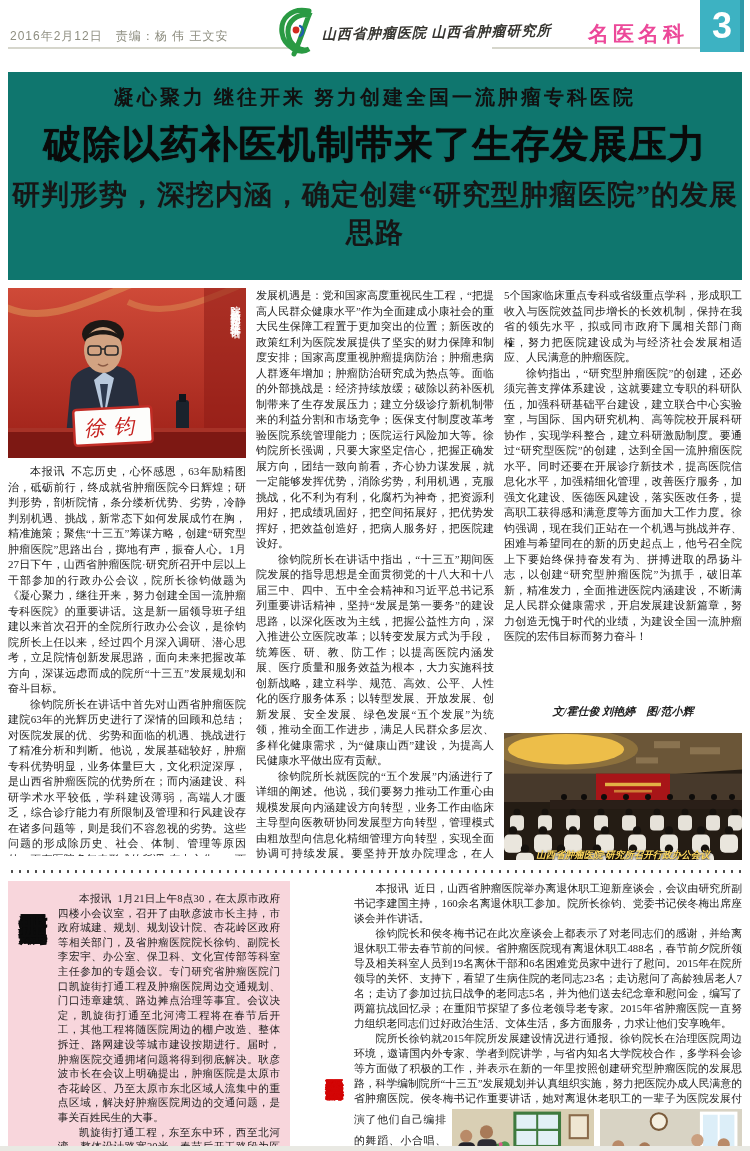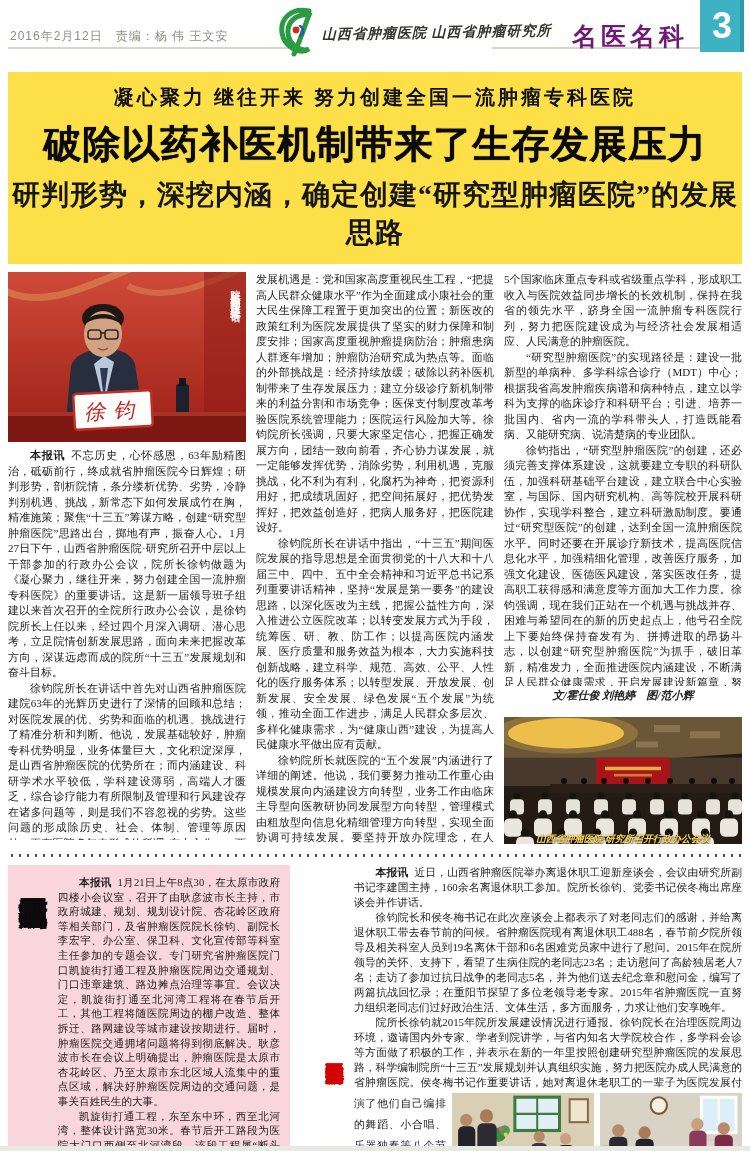--- a/index.html
+++ b/index.html
@@ -8,36 +8,36 @@
     font-family:"Liberation Serif","DejaVu Serif",serif;color:#1c1c1c;
     position:relative;
   }
   
   .header{position:relative;height:62px;padding-left:48px;}
   .date-line{position:absolute;left:10px;top:28px;font-size:12px;color:#8e8e80;letter-spacing:1px;font-family:"Liberation Sans",sans-serif;}
   .rule-left{position:absolute;left:8px;top:47px;width:288px;border-top:2px solid #d6d6cc;}
   .rule-right{position:absolute;left:492px;top:47px;width:216px;border-top:2px solid #d6d6cc;}
   .logo-wrap{position:absolute;left:276px;top:6px;width:44px;height:52px;}
   .masthead-script{position:absolute;left:322px;top:24px;font-size:14px;font-weight:bold;font-style:italic;color:#35342f;letter-spacing:1px;transform:rotate(-1deg);white-space:nowrap;}
-  .section-name{position:absolute;right:62px;top:20px;font-size:25px;font-weight:bold;color:#701a75;letter-spacing:4px;font-family:"Liberation Sans",sans-serif;margin-left:34px;}
+  .section-name{position:absolute;right:62px;top:20px;font-size:21px;font-weight:bold;color:#ec4899;letter-spacing:4px;font-family:"Liberation Sans",sans-serif;margin-left:34px;}
   .page-num-box{position:absolute;right:6px;top:0;width:44px;height:52px;background:#3db2c2;color:#fff;
     font-family:"Liberation Sans",sans-serif;font-weight:900;font-size:36px;display:flex;align-items:center;justify-content:center;
     box-shadow:inset -4px 0 0 #2f99a8;}
   
-  .headline-panel{margin:10px 8px 0;background:#fde047;text-align:center;padding:12px 4px 12px;}
+  .headline-panel{margin:10px 8px 0;background:#0f766e;text-align:center;padding:12px 4px 28px;}
   .kicker{font-size:20px;font-weight:bold;letter-spacing:3px;color:#111;}
   .main-headline{font-family:"Liberation Sans","DejaVu Sans",sans-serif;font-weight:900;font-size:38px;letter-spacing:1px;color:#0a0a0a;margin:8px 0 6px;text-shadow:0 0 1px #000;}
   .subhead{font-size:28px;font-weight:bold;letter-spacing:1px;color:#161616;}
   
   .main-cols{margin:8px 8px 0;display:flex;gap:10px;height:572px;overflow:hidden;}
   .col{flex:1 1 0;min-width:0;}
   .body-text{font-size:11px;line-height:15.5px;overflow:hidden;}
   .para{margin:0;text-align:justify;text-indent:2em;}
   .para.noind{text-indent:0;}
-  .dl{margin-right:6px;font-weight:bold;}
+  .dl{margin-right:6px;font-weight:normal;}
   .col1-text{height:392px;margin-top:6px;}
   .col2-text{height:572px;}
   .col3-text{height:414px;}
   .byline{text-align:center;font-weight:bold;font-style:italic;font-size:11px;margin:2px 0 3px;color:#222;}
   
   .photo{position:relative;overflow:hidden;background:#999;}
   .photo-xu{height:170px;}
   .photo-conf{height:132px;margin-top:14px;}
   .photo svg{display:block;width:100%;height:100%;}
   .v-caption{position:absolute;top:10px;right:4px;writing-mode:vertical-rl;text-orientation:upright;
@@ -137,22 +137,21 @@
     <div class="body-text col2-text">
       <p class="para noind">发展机遇是：党和国家高度重视民生工程，“把提高人民群众健康水平”作为全面建成小康社会的重大民生保障工程置于更加突出的位置；新医改的政策红利为医院发展提供了坚实的财力保障和制度安排；国家高度重视肿瘤提病防治；肿瘤患病人群逐年增加；肿瘤防治研究成为热点等。面临的外部挑战是：经济持续放缓；破除以药补医机制带来了生存发展压力；建立分级诊疗新机制带来的利益分割和市场竞争；医保支付制度改革考验医院系统管理能力；医院运行风险加大等。徐钧院所长强调，只要大家坚定信心，把握正确发展方向，团结一致向前看，齐心协力谋发展，就一定能够发挥优势，消除劣势，利用机遇，克服挑战，化不利为有利，化腐朽为神奇，把资源利用好，把成绩巩固好，把空间拓展好，把优势发挥好，把效益创造好，把病人服务好，把医院建设好。</p>
       <p class="para">徐钧院所长在讲话中指出，“十三五”期间医院发展的指导思想是全面贯彻党的十八大和十八届三中、四中、五中全会精神和习近平总书记系列重要讲话精神，坚持“发展是第一要务”的建设思路，以深化医改为主线，把握公益性方向，深入推进公立医院改革；以转变发展方式为手段，统筹医、研、教、防工作；以提高医院内涵发展、医疗质量和服务效益为根本，大力实施科技创新战略，建立科学、规范、高效、公平、人性化的医疗服务体系；以转型发展、开放发展、创新发展、安全发展、绿色发展“五个发展”为统领，推动全面工作进步，满足人民群众多层次、多样化健康需求，为“健康山西”建设，为提高人民健康水平做出应有贡献。</p>
       <p class="para">徐钧院所长就医院的“五个发展”内涵进行了详细的阐述。他说，我们要努力推动工作重心由规模发展向内涵建设方向转型，业务工作由临床主导型向医教研协同发展型方向转型，管理模式由粗放型向信息化精细管理方向转型，实现全面协调可持续发展。要坚持开放办院理念，在人才、科技、服务、管理等方面保持与世界一流水平接轨。要坚持“创新驱动”战略，重点在科技创新、人才创新、管理创新上积极探索，全面推进大专科、小综合布局，构建以学科为纽带，医、研、教全面协调发展的新格局。安全发展就是要抓好医疗安全、医院安全、经济安全；绿色发展引申到医院就是要协调发展、节约发展和廉洁发展。</p>
 
     </div>
   </div>
 
   <div class="col">
     <div class="body-text col3-text">
-      <p class="para noind">5个国家临床重点专科或省级重点学科，形成职工收入与医院效益同步增长的长效机制，保持在我省的领先水平，跻身全国一流肿瘤专科医院行列，努力把医院建设成为与经济社会发展相适应、人民满意的肿瘤医院。</p>
-      <p class="para">“研究型肿瘤医院”的实现路径是：建设一批新型的单病种、多学科综合诊疗（MDT）中心；根据我省高发肿瘤疾病谱和病种特点，建立以学科为支撑的临床诊疗和科研平台；引进、培养一批国内、省内一流的学科带头人，打造既能看病、又能研究病、说清楚病的专业团队。</p>
+      <p class="para noind">5个国家临床重点专科或省级重点学科，形成职工收入与医院效益同步增长的长效机制，保持在我省的领先水平，拟或同市政府下属相关部门商榷，努力把医院建设成为与经济社会发展相适应、人民满意的肿瘤医院。</p>
       <p class="para">徐钧指出，“研究型肿瘤医院”的创建，还必须完善支撑体系建设，这就要建立专职的科研队伍，加强科研基础平台建设，建立联合中心实验室，与国际、国内研究机构、高等院校开展科研协作，实现学科整合，建立科研激励制度。要通过“研究型医院”的创建，达到全国一流肿瘤医院水平。同时还要在开展诊疗新技术，提高医院信息化水平，加强精细化管理，改善医疗服务，加强文化建设、医德医风建设，落实医改任务，提高职工获得感和满意度等方面加大工作力度。徐钧强调，现在我们正站在一个机遇与挑战并存、困难与希望同在的新的历史起点上，他号召全院上下要始终保持奋发有为、拼搏进取的昂扬斗志，以创建“研究型肿瘤医院”为抓手，破旧革新，精准发力，全面推进医院内涵建设，不断满足人民群众健康需求，开启发展建设新篇章，努力创造无愧于时代的业绩，为建设全国一流肿瘤医院的宏伟目标而努力奋斗！</p>
     </div>
     <div class="byline">文/霍仕俊 刘艳婷　图/范小辉</div>
     <div class="photo photo-conf">
       <svg viewBox="0 0 238 130" preserveAspectRatio="none">
         <rect x="0" y="0" width="238" height="130" fill="#241c14"></rect>
         <path d="M0,0 H238 V36 L0,52 Z" fill="#6b5638"></path>
         <ellipse cx="62" cy="16" rx="58" ry="15" fill="#f2c24a" opacity="0.95"></ellipse>
         <ellipse cx="62" cy="16" rx="72" ry="20" fill="#f2c24a" opacity="0.25"></ellipse>
         <rect x="150" y="8" width="26" height="7" fill="#8a7350"></rect>

